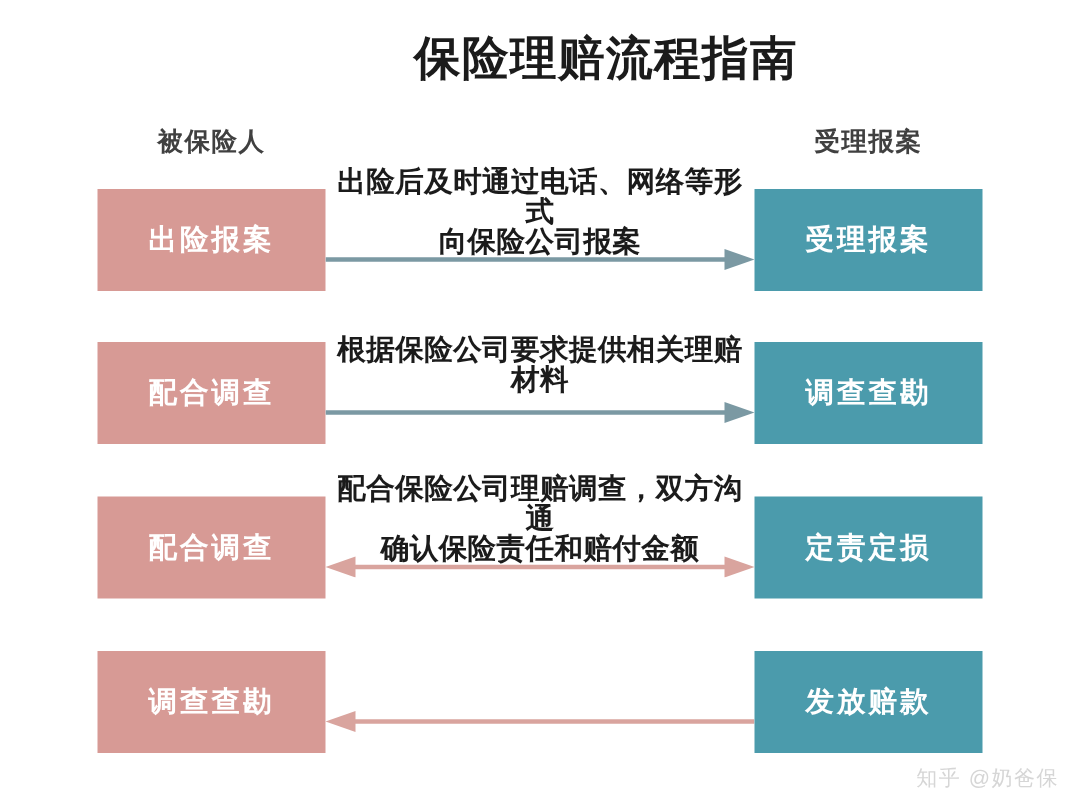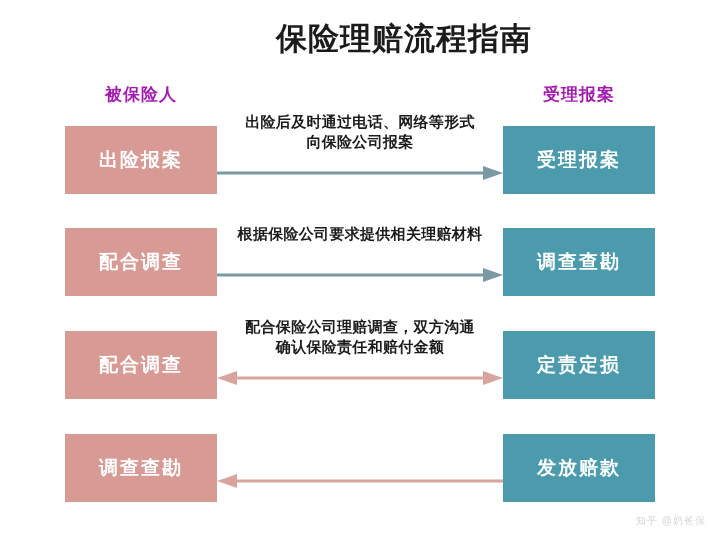--- a/index.html
+++ b/index.html
@@ -34,21 +34,21 @@
     letter-spacing: 1px;
     padding-left: 44px;
   }
 
   
   .col-header {
     position: absolute;
     top: 83px;
     font-size: 17px;
     font-weight: bold;
-    color: #a21caf;
+    color: #404040;
     text-align: center;
     letter-spacing: 1px;
   }
   .col-header.left {
     left: 65px;
     width: 152px;
   }
   .col-header.right {
     left: 503px;
     width: 152px;
@@ -98,21 +98,21 @@
     top: -14px;
     width: 286px;
     height: 68px;
   }
   .mid-text {
     position: absolute;
     left: 0;
     top: 0;
     width: 286px;
     text-align: center;
-    font-size: 15px;
+    font-size: 19px;
     font-weight: bold;
     color: #1b1b1b;
     line-height: 20px;
     letter-spacing: 0.3px;
   }
   .mid-text.one-line {
     top: 10px;
   }
   .mid-text.two-line {
     top: 0px;
@@ -130,21 +130,21 @@
     display: block;
     width: 286px;
     height: 16px;
   }
 
   
   .watermark {
     position: absolute;
     right: 14px;
     bottom: 12px;
-    font-size: 10px;
+    font-size: 14px;
     color: #d6d6d6;
     letter-spacing: 1px;
     font-weight: normal;
     white-space: nowrap;
   }
 </style>
 </head>
 <body>
 
 <div class="page">

